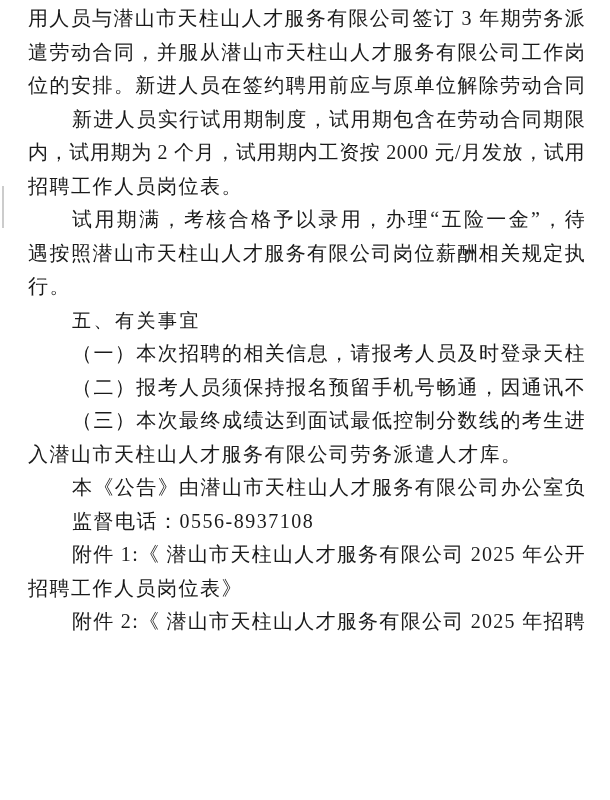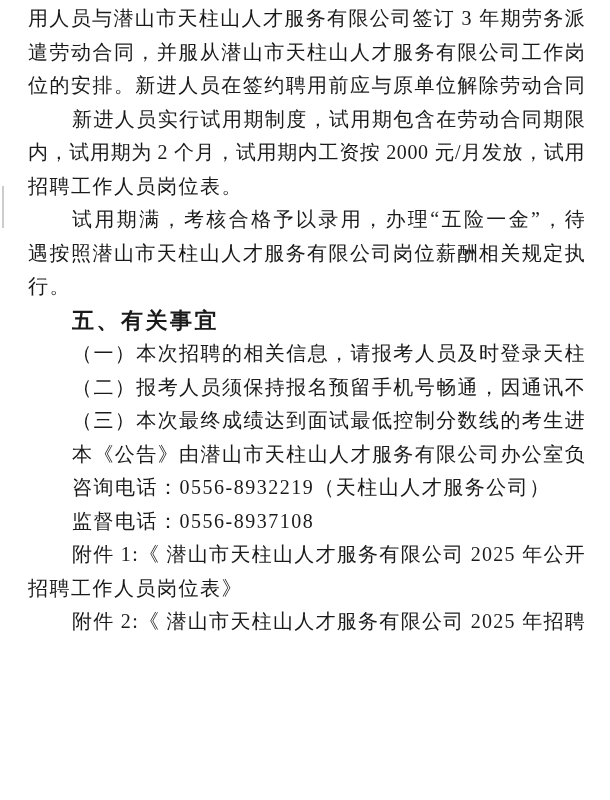--- a/index.html
+++ b/index.html
@@ -41,22 +41,22 @@
   }
   .line.spread.indented {
     text-indent: 0;
     margin-left: 44px;
   }
   .line.spread span {
     flex: 0 0 auto;
   }
   .line.heading {
     font-family: "Liberation Sans", "DejaVu Sans", sans-serif;
-    font-weight: bold;
-    font-size: 22px;
+    font-weight: normal;
+    font-size: 19px;
     letter-spacing: 2.5px;
   }
   .scan-artifact {
     position: absolute;
     left: 2px;
     top: 186px;
     width: 2px;
     height: 42px;
     background: #cccccc;
   }
@@ -342,20 +342,21 @@
         <span>控</span>
         <span>制</span>
         <span>分</span>
         <span>数</span>
         <span>线</span>
         <span>的</span>
         <span>考</span>
         <span>生</span>
         <span>进</span>
       </div>
+      <div class="line">入潜山市天柱山人才服务有限公司劳务派遣人才库。</div>
       <div class="line indented spread">
         <span>本</span>
         <span>《</span>
         <span>公</span>
         <span>告</span>
         <span>》</span>
         <span>由</span>
         <span>潜</span>
         <span>山</span>
         <span>市</span>
@@ -368,21 +369,20 @@
         <span>务</span>
         <span>有</span>
         <span>限</span>
         <span>公</span>
         <span>司</span>
         <span>办</span>
         <span>公</span>
         <span>室</span>
         <span>负</span>
       </div>
-      <div class="line indented">咨询电话：0556-8932219（天柱山人才服务公司）</div>
       <div class="line indented">监督电话：0556-8937108</div>
       <div class="line indented spread">
         <span>附</span>
         <span>件</span>
         <span>&nbsp;</span>
         <span>1</span>
         <span>:</span>
         <span>《</span>
         <span>&nbsp;</span>
         <span>潜</span>

